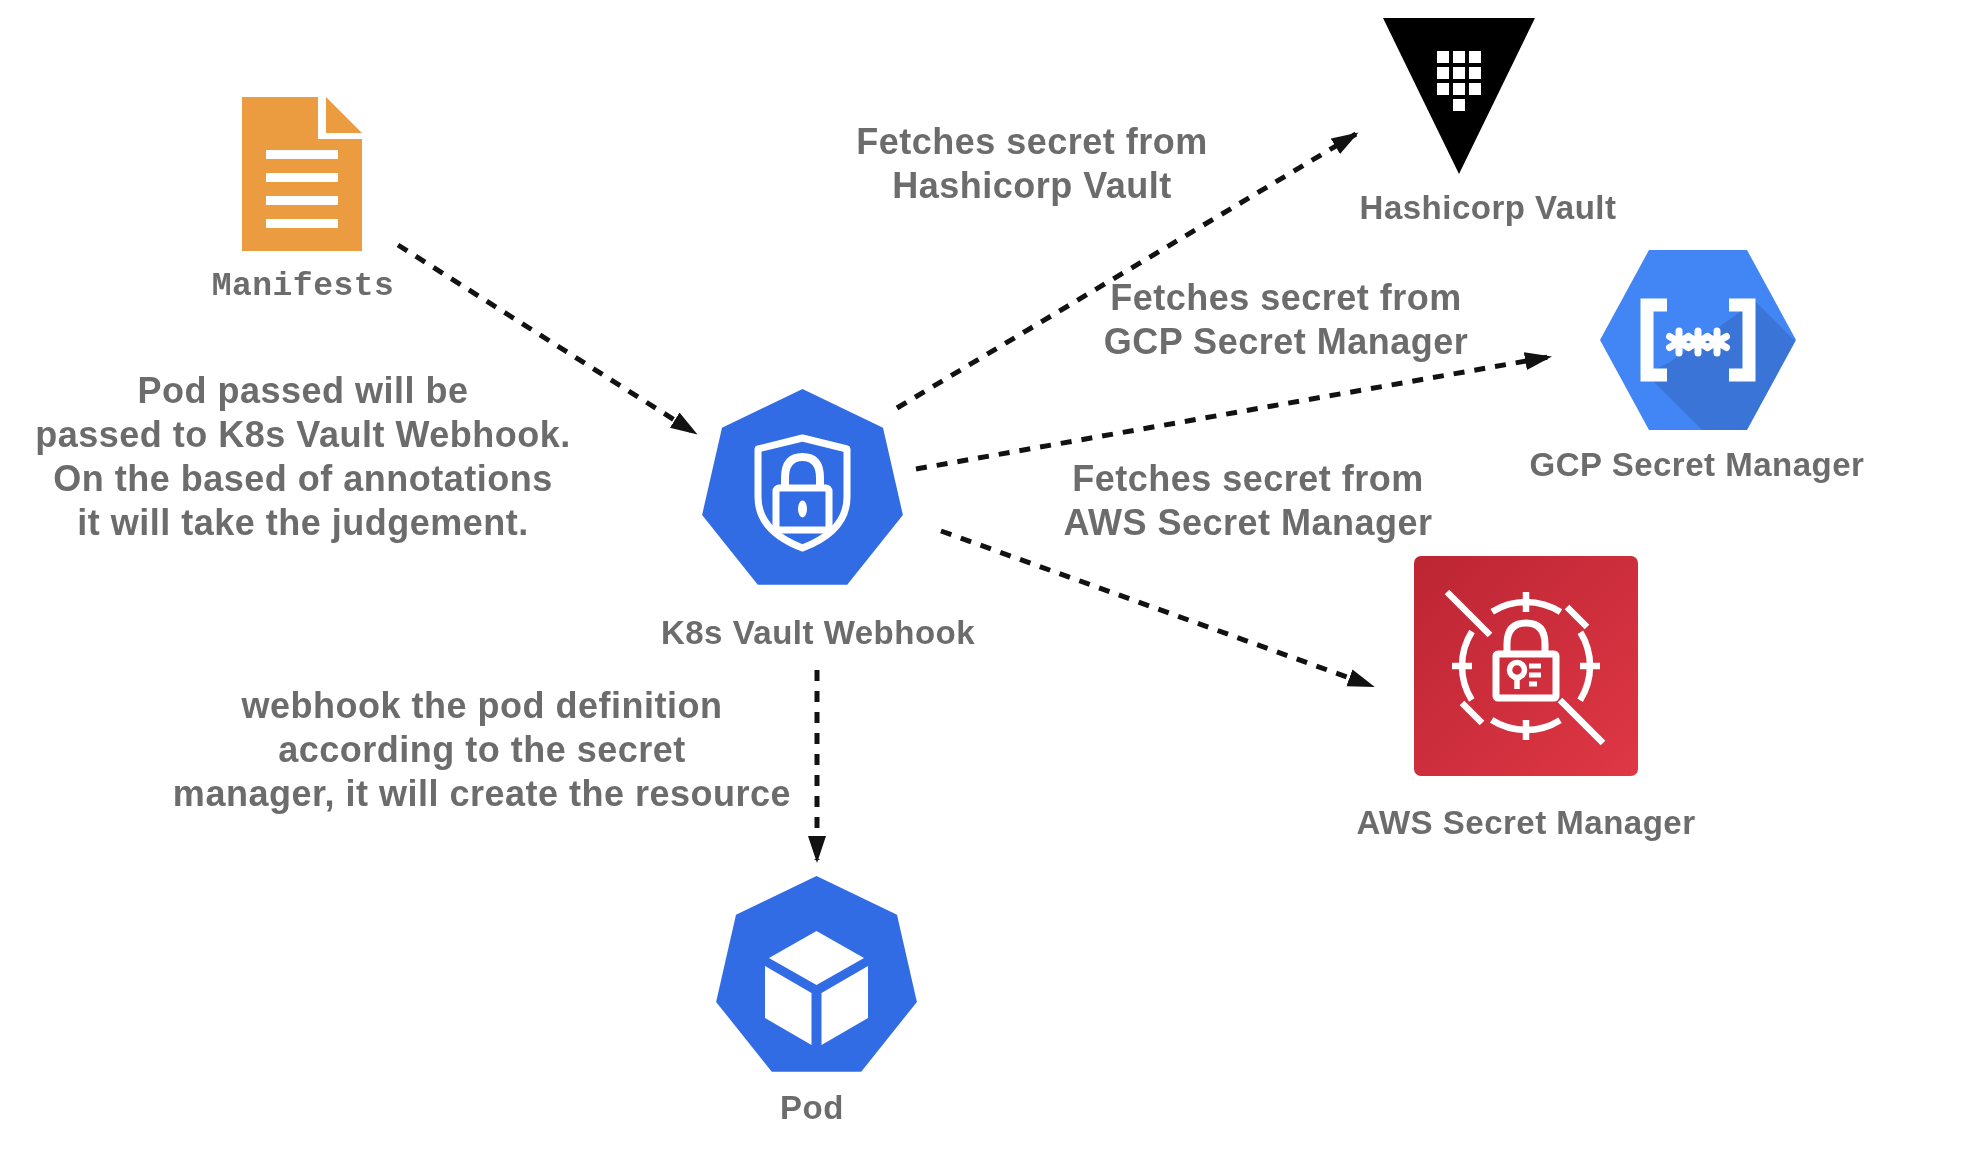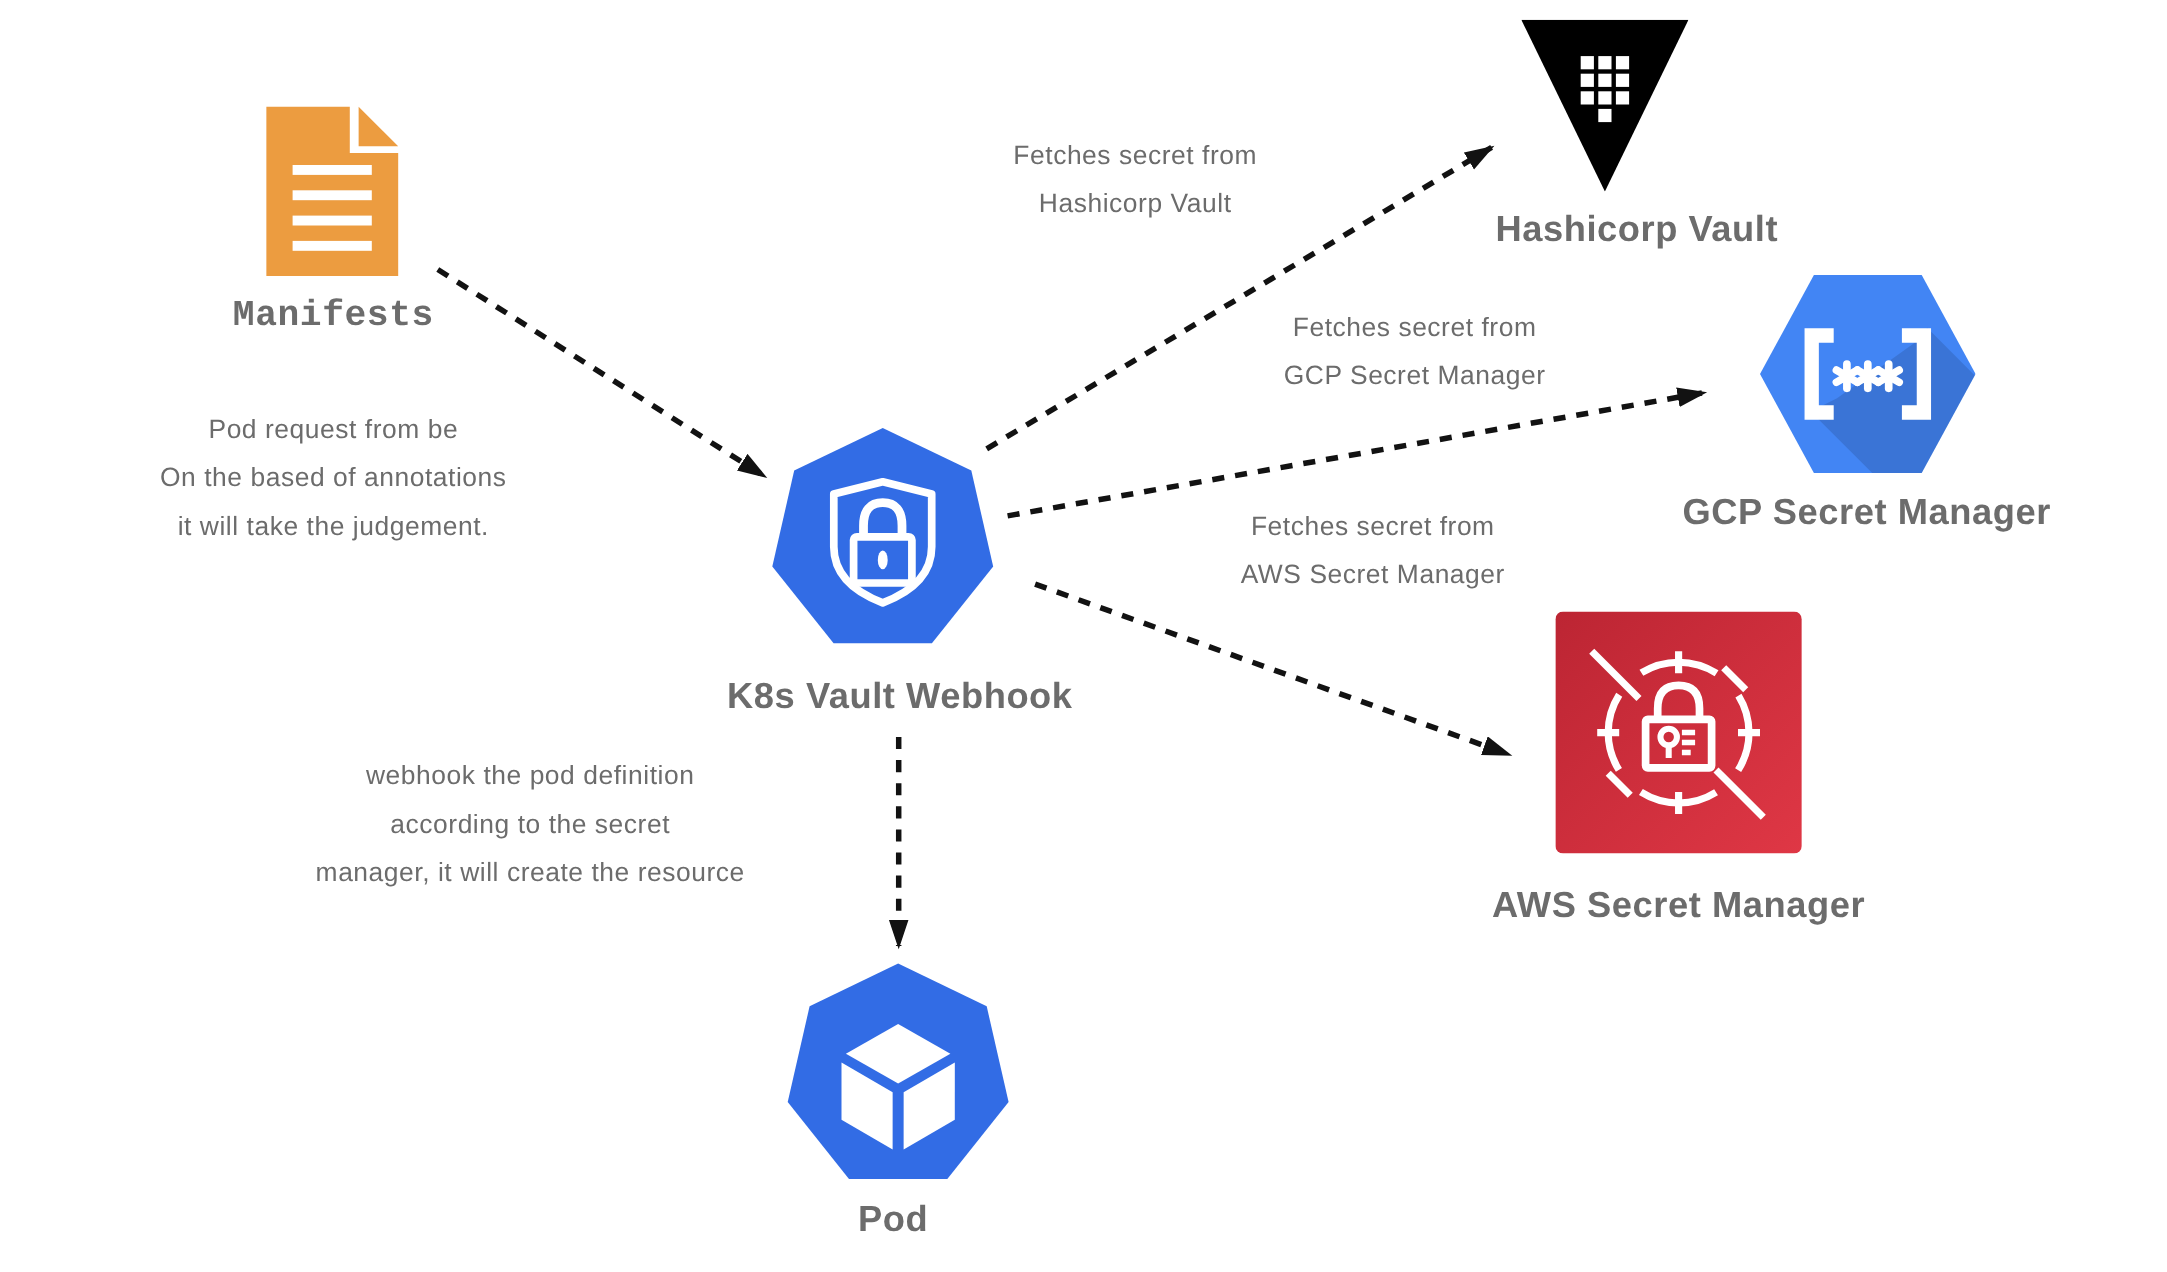--- a/index.html
+++ b/index.html
@@ -8,21 +8,21 @@
     font-family:"Liberation Sans", sans-serif;overflow:hidden;
   }
   .abs{position:absolute;}
   .label{
     position:absolute;transform:translateX(-50%);
     color:#6c6c6c;font-weight:700;font-size:33px;line-height:44px;
     text-align:center;white-space:nowrap;letter-spacing:0.5px;
   }
   .note{
     position:absolute;transform:translateX(-50%);
-    color:#6c6c6c;font-weight:400;font-size:24px;line-height:44px;
+    color:#6c6c6c;font-weight:700;font-size:36px;line-height:44px;
     text-align:center;white-space:nowrap;letter-spacing:0.5px;
   }
   svg{position:absolute;display:block;}
 </style>
 </head>
 <body>
 
 <svg class="abs" style="left:0;top:0;" width="1970" height="1156" viewBox="0 0 1970 1156">
   <defs>
     <marker id="ah" markerUnits="userSpaceOnUse" markerWidth="34" markerHeight="26" refX="24" refY="9" orient="auto">
@@ -44,21 +44,22 @@
   <g fill="#ffffff">
     <rect x="24" y="55" width="72" height="9"></rect>
     <rect x="24" y="78" width="72" height="9"></rect>
     <rect x="24" y="101" width="72" height="9"></rect>
     <rect x="24" y="124" width="72" height="9"></rect>
   </g>
 </svg>
 <div class="label" style="left:303px;top:265px;font-family:Liberation Mono, monospace;">Manifests</div>
 
 <div class="note" style="left:303px;top:369px;">
-  <div>Pod request from be</div>
+  <div>Pod passed will be</div>
+  <div>passed to K8s Vault Webhook.</div>
   <div>On the based of annotations</div>
   <div>it will take the judgement.</div>
 </div>
 
 <svg class="abs" style="left:700px;top:388px;" width="205" height="208" viewBox="0 0 205 208">
   <polygon points="102.5,1 183,39.8 202.9,126.9 147.2,196.8 57.8,196.8 2.1,126.9 22,39.8" fill="#326CE5"></polygon>
   <g stroke="#ffffff" fill="none" stroke-linejoin="round">
     <path d="M102.5,50 L147,61 V109 Q147,143 102.5,160 Q58,143 58,109 V61 Z" stroke-width="7"></path>
     <path d="M85,102 V90 Q85,69 102.5,69 Q120,69 120,90 V102" stroke-width="8"></path>
     <rect x="76" y="100" width="53" height="42" rx="3" stroke-width="7"></rect>

